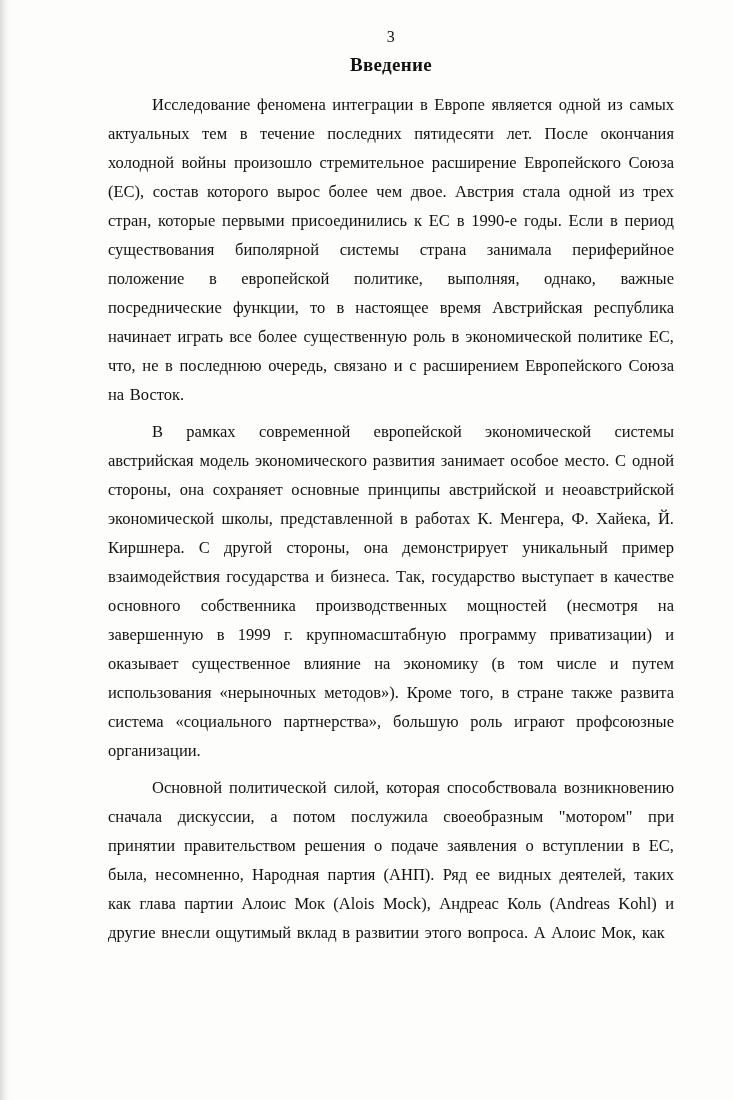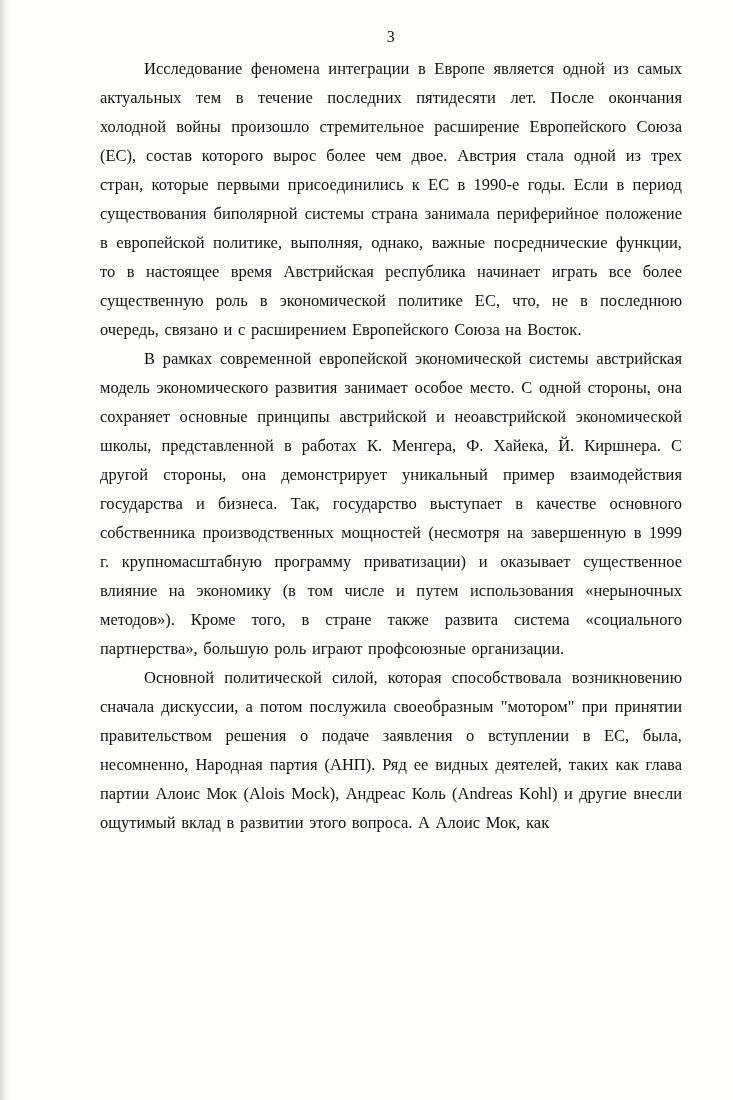--- a/index.html
+++ b/index.html
@@ -39,32 +39,33 @@
     margin-bottom: 8px;
   }
   .title {
     text-align: center;
     font-size: 19px;
     font-weight: bold;
     margin: 0 0 14px 0;
     letter-spacing: 0.3px;
   }
   .para {
-    margin: 0;
+    margin: 8px;
     font-size: 16.5px;
     line-height: 29px;
     text-align: justify;
     text-indent: 44px;
     word-spacing: 1.5px;
   }
 </style>
 </head>
 <body>
 
 <div class="page">
   <div class="scan-edge"></div>
   <div class="content">
     <div class="page-number">3</div>
+    <h1 class="title">Введение</h1>
     <p class="para">Исследование феномена интеграции в Европе является одной из самых актуальных тем в течение последних пятидесяти лет. После окончания холодной войны произошло стремительное расширение Европейского Союза (ЕС), состав которого вырос более чем двое. Австрия стала одной из трех стран, которые первыми присоединились к ЕС в 1990-е годы. Если в период существования биполярной системы страна занимала периферийное положение в европейской политике, выполняя, однако, важные посреднические функции, то в настоящее время Австрийская республика начинает играть все более существенную роль в экономической политике ЕС, что, не в последнюю очередь, связано и с расширением Европейского Союза на Восток.</p>
     <p class="para">В рамках современной европейской экономической системы австрийская модель экономического развития занимает особое место. С одной стороны, она сохраняет основные принципы австрийской и неоавстрийской экономической школы, представленной в работах К. Менгера, Ф. Хайека, Й. Киршнера. С другой стороны, она демонстрирует уникальный пример взаимодействия государства и бизнеса. Так, государство выступает в качестве основного собственника производственных мощностей (несмотря на завершенную в 1999 г. крупномасштабную программу приватизации) и оказывает существенное влияние на экономику (в том числе и путем использования «нерыночных методов»). Кроме того, в стране также развита система «социального партнерства», большую роль играют профсоюзные организации.</p>
     <p class="para">Основной политической силой, которая способствовала возникновению сначала дискуссии, а потом послужила своеобразным "мотором" при принятии правительством решения о подаче заявления о вступлении в ЕС, была, несомненно, Народная партия (АНП). Ряд ее видных деятелей, таких как глава партии Алоис Мок (Alois Mock), Андреас Коль (Andreas Kohl) и другие внесли ощутимый вклад в развитии этого вопроса. А Алоис Мок, как</p>
   </div>
 </div>
 
 </body></html>

